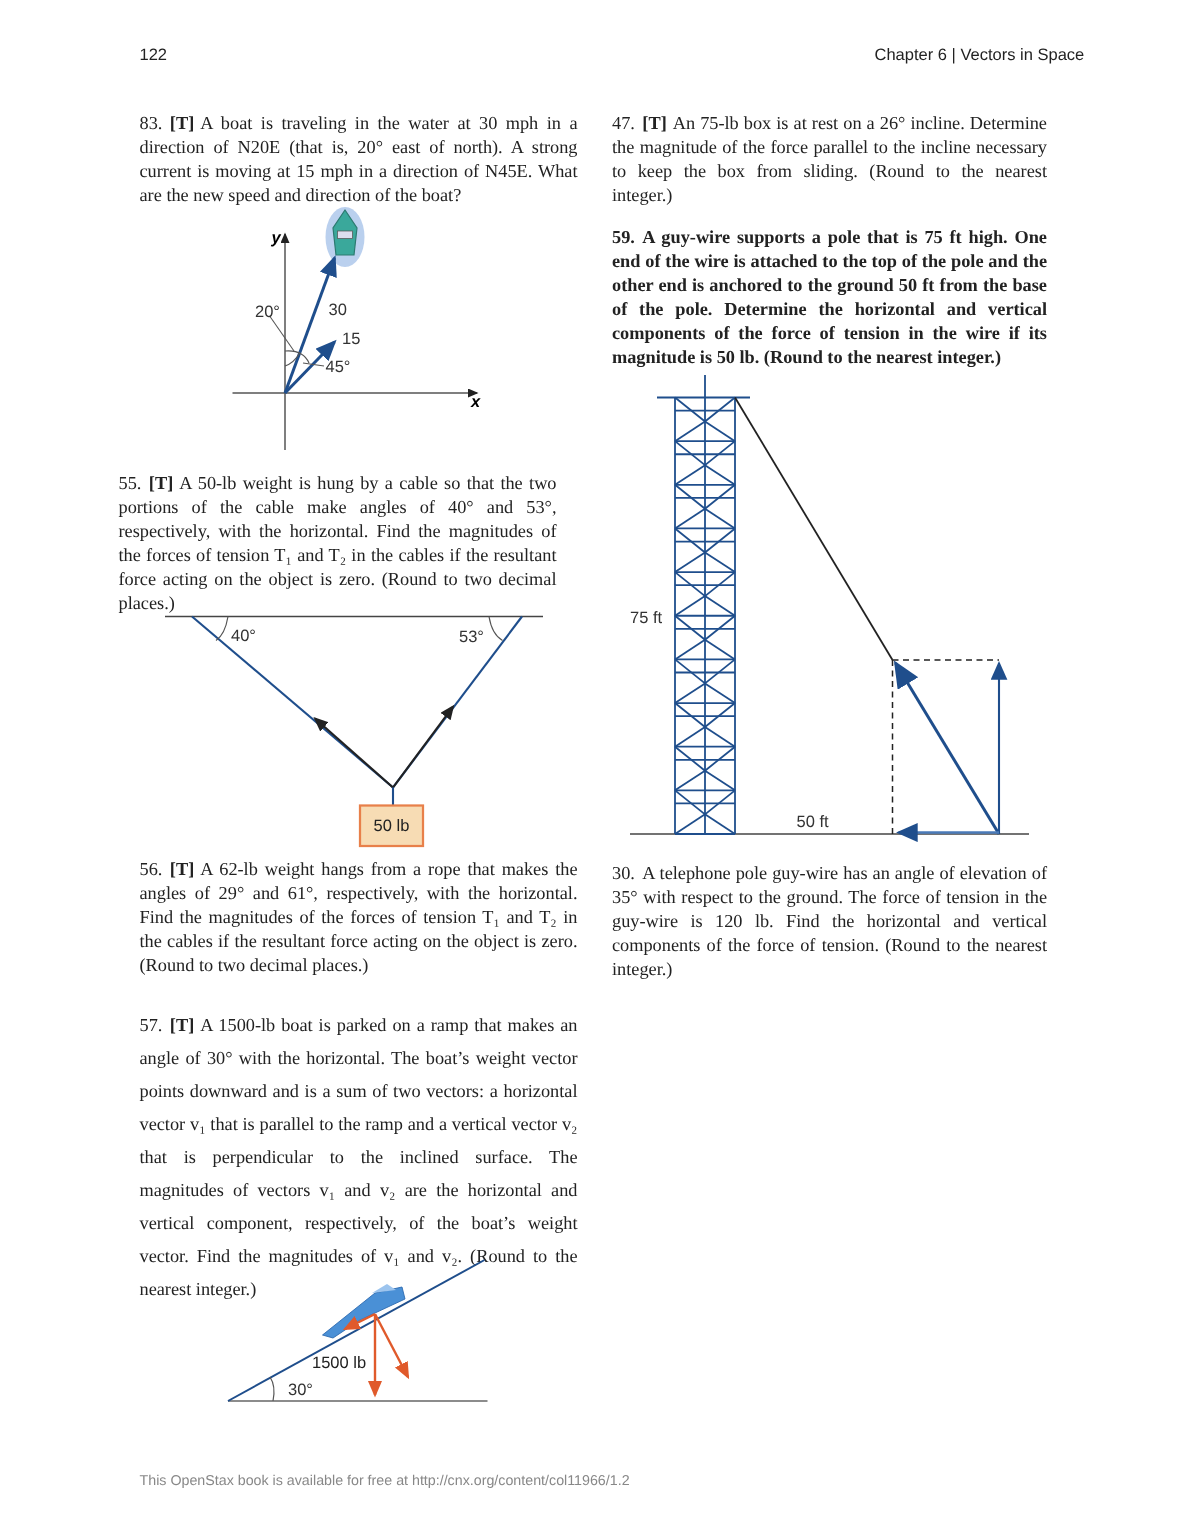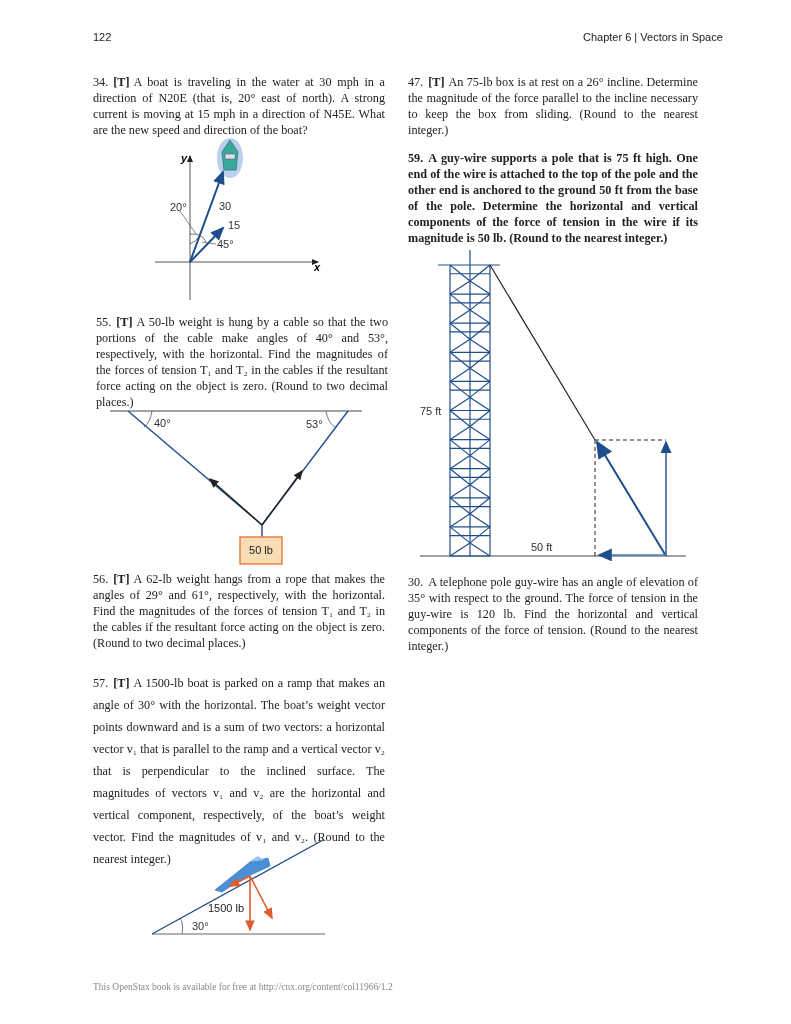--- a/index.html
+++ b/index.html
@@ -1,35 +1,35 @@
 <!DOCTYPE html>
 <html><head>
 <meta charset="utf-8">
 <style>
   html, body { margin: 0; padding: 0; background: #ffffff; }
   body { width: 791px; height: 1024px; position: relative; overflow: hidden; font-family: "Liberation Serif", serif; color: #222; }
   .hdr { position: absolute; top: 31px; font-family: "Liberation Sans", sans-serif; font-size: 11px; color: #222; }
-  .footer { position: absolute; left: 93px; top: 982px; font-family: Liberation Serif, serif; font-size: 9.5px; color: #888; }
+  .footer { position: absolute; left: 93px; top: 982px; font-family: Liberation Sans, sans-serif; font-size: 9.5px; color: #888; }
   .prob { position: absolute; font-size: 12.2px; line-height: 16px; text-align: justify; color: #222; }
   .prob .n { margin-right: 5px; }
   .prob .t { font-weight: bold; margin-right: 4px; }
   .prob p { margin: 0; }
   .tall { line-height: 22px; }
   svg { position: absolute; overflow: visible; }
   svg text { font-family: "Liberation Sans", sans-serif; }
 </style>
 </head>
 <body>
 
 <div class="hdr" style="left:93px;">122</div>
 <div class="hdr" style="left:583px;">Chapter 6 | Vectors in Space</div>
 
 <div class="prob" style="left:93px; top:74px; width:292px;">
   <p>
-    <span class="n">34.</span><span class="t">[T]</span><span>A boat is traveling in the water at 30 mph in a direction of N20E (that is, 20° east of north). A strong current is moving at 15 mph in a direction of N45E. What are the new speed and direction of the boat?</span>
+    <span class="n">83.</span><span class="t">[T]</span><span>A boat is traveling in the water at 30 mph in a direction of N20E (that is, 20° east of north). A strong current is moving at 15 mph in a direction of N45E. What are the new speed and direction of the boat?</span>
   </p>
 </div>
 
 <svg style="left:150px; top:138px;" width="190" height="165">
   <defs>
     <marker id="arrB" markerWidth="8" markerHeight="8" refX="6" refY="3" orient="auto">
         <path d="M0,0 L7,3 L0,6 Z" fill="#1f4e8c"></path>
       </marker>
     <marker id="arrK" markerWidth="8" markerHeight="8" refX="6" refY="3" orient="auto">
         <path d="M0,0 L7,3 L0,6 Z" fill="#222"></path>
@@ -55,21 +55,21 @@
   <path d="M40,106 Q46,104 50,97" fill="none" stroke="#555" stroke-width="0.8"></path>
   <path d="M40,96 Q52,95 56,104" fill="none" stroke="#555" stroke-width="0.8"></path>
   <line x1="30" y1="73" x2="46" y2="96" stroke="#555" stroke-width="0.7"></line>
   <line x1="52" y1="104" x2="66" y2="106" stroke="#555" stroke-width="0.7"></line>
   <text x="20" y="73" font-size="11" fill="#333">20°</text>
   <text x="67" y="110" font-size="11" fill="#333">45°</text>
   <text x="69" y="72" font-size="11" fill="#333">30</text>
   <text x="78" y="91" font-size="11" fill="#333">15</text>
 </svg>
 
-<div class="prob" style="left:96px; top:314px; width:292px;">
+<div class="prob" style="left:79px; top:314px; width:292px;">
   <p>
     <span class="n">55.</span><span class="t">[T]</span><span>A 50-lb weight is hung by a cable so that the two portions of the cable make angles of 40° and 53°, respectively, with the horizontal. Find the magnitudes of the forces of tension T₁ and T₂ in the cables if the resultant force acting on the object is zero. (Round to two decimal places.)</span>
   </p>
 </div>
 
 <svg style="left:110px; top:405px;" width="260" height="165">
   <line x1="0" y1="6" x2="252" y2="6" stroke="#444" stroke-width="1"></line>
   <line x1="18" y1="6" x2="152" y2="120" stroke="#1f4e8c" stroke-width="1.4"></line>
   <line x1="238" y1="6" x2="152" y2="120" stroke="#1f4e8c" stroke-width="1.4"></line>
   <line x1="152" y1="120" x2="100" y2="74" stroke="#222" stroke-width="1.4" marker-end="url(#arrK)"></line>

